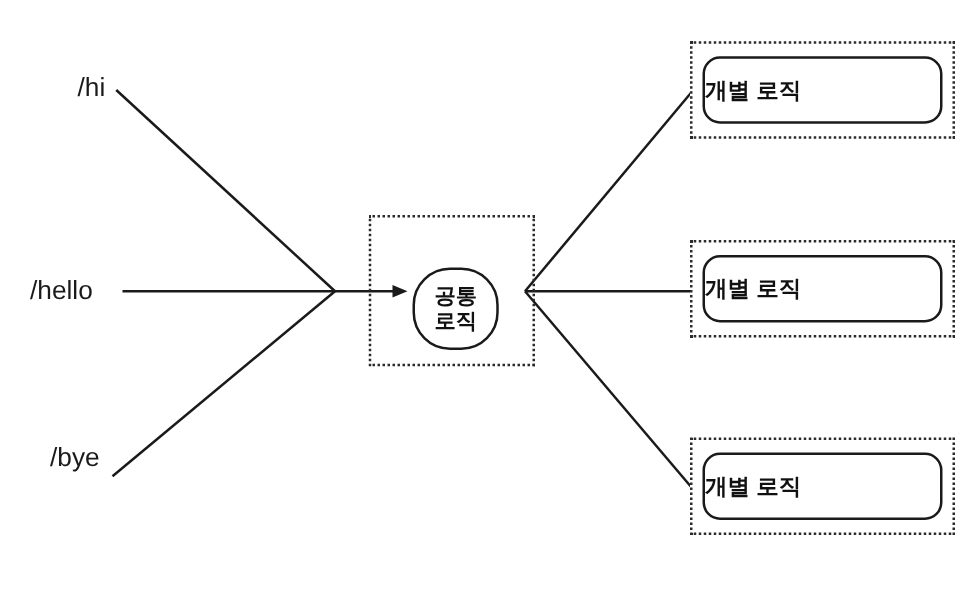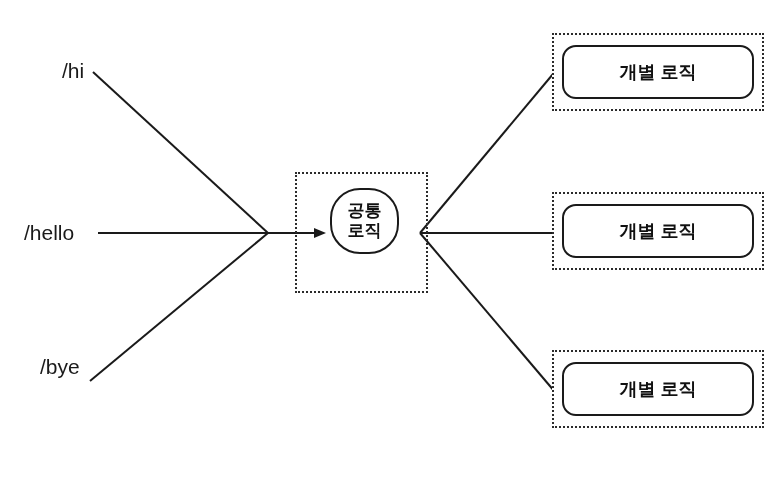--- a/index.html
+++ b/index.html
@@ -59,21 +59,21 @@
     line-height: 1.18;
   }
   .rounded-node {
     position: absolute;
     border: 2px solid #1a1a1a;
     border-radius: 14px;
     box-sizing: border-box;
     background: #ffffff;
     display: flex;
     align-items: center;
-    justify-content: center;
+    justify-content: flex-start;
     font-size: 18px;
     font-weight: bold;
     color: #111111;
     white-space: nowrap;
   }
   .node-line {
     display: block;
   }
 </style>
 </head>
@@ -93,21 +93,21 @@
     </g>
     <polygon points="326,233 314,228 314,238" fill="#1a1a1a"></polygon>
   </svg>
 
   <div class="route-label" style="left:62px; top:60px;">/hi</div>
   <div class="route-label" style="left:24px; top:222px;text-align:center;">/hello</div>
   <div class="route-label" style="left:40px; top:356px;">/bye</div>
 
   <div class="center-dotted" style="left:295px; top:172px; width:133px; height:121px;"></div>
 
-  <div class="solid-node" style="left:330px; top:188px; width:69px; height:66px;border-radius:30px;">
+  <div class="solid-node" style="left:330px; top:214px; width:69px; height:66px;border-radius:30px;">
     <span class="node-line">공통</span>
     <span class="node-line">로직</span>
   </div>
 
   <div class="dotted-group" style="left:552px; top:33px; width:212px; height:78px;"></div>
   <div class="rounded-node" style="left:562px; top:45px; width:192px; height:54px;">
     <span>개별 로직</span>
   </div>
 
   <div class="dotted-group" style="left:552px; top:192px; width:212px; height:78px;"></div>

